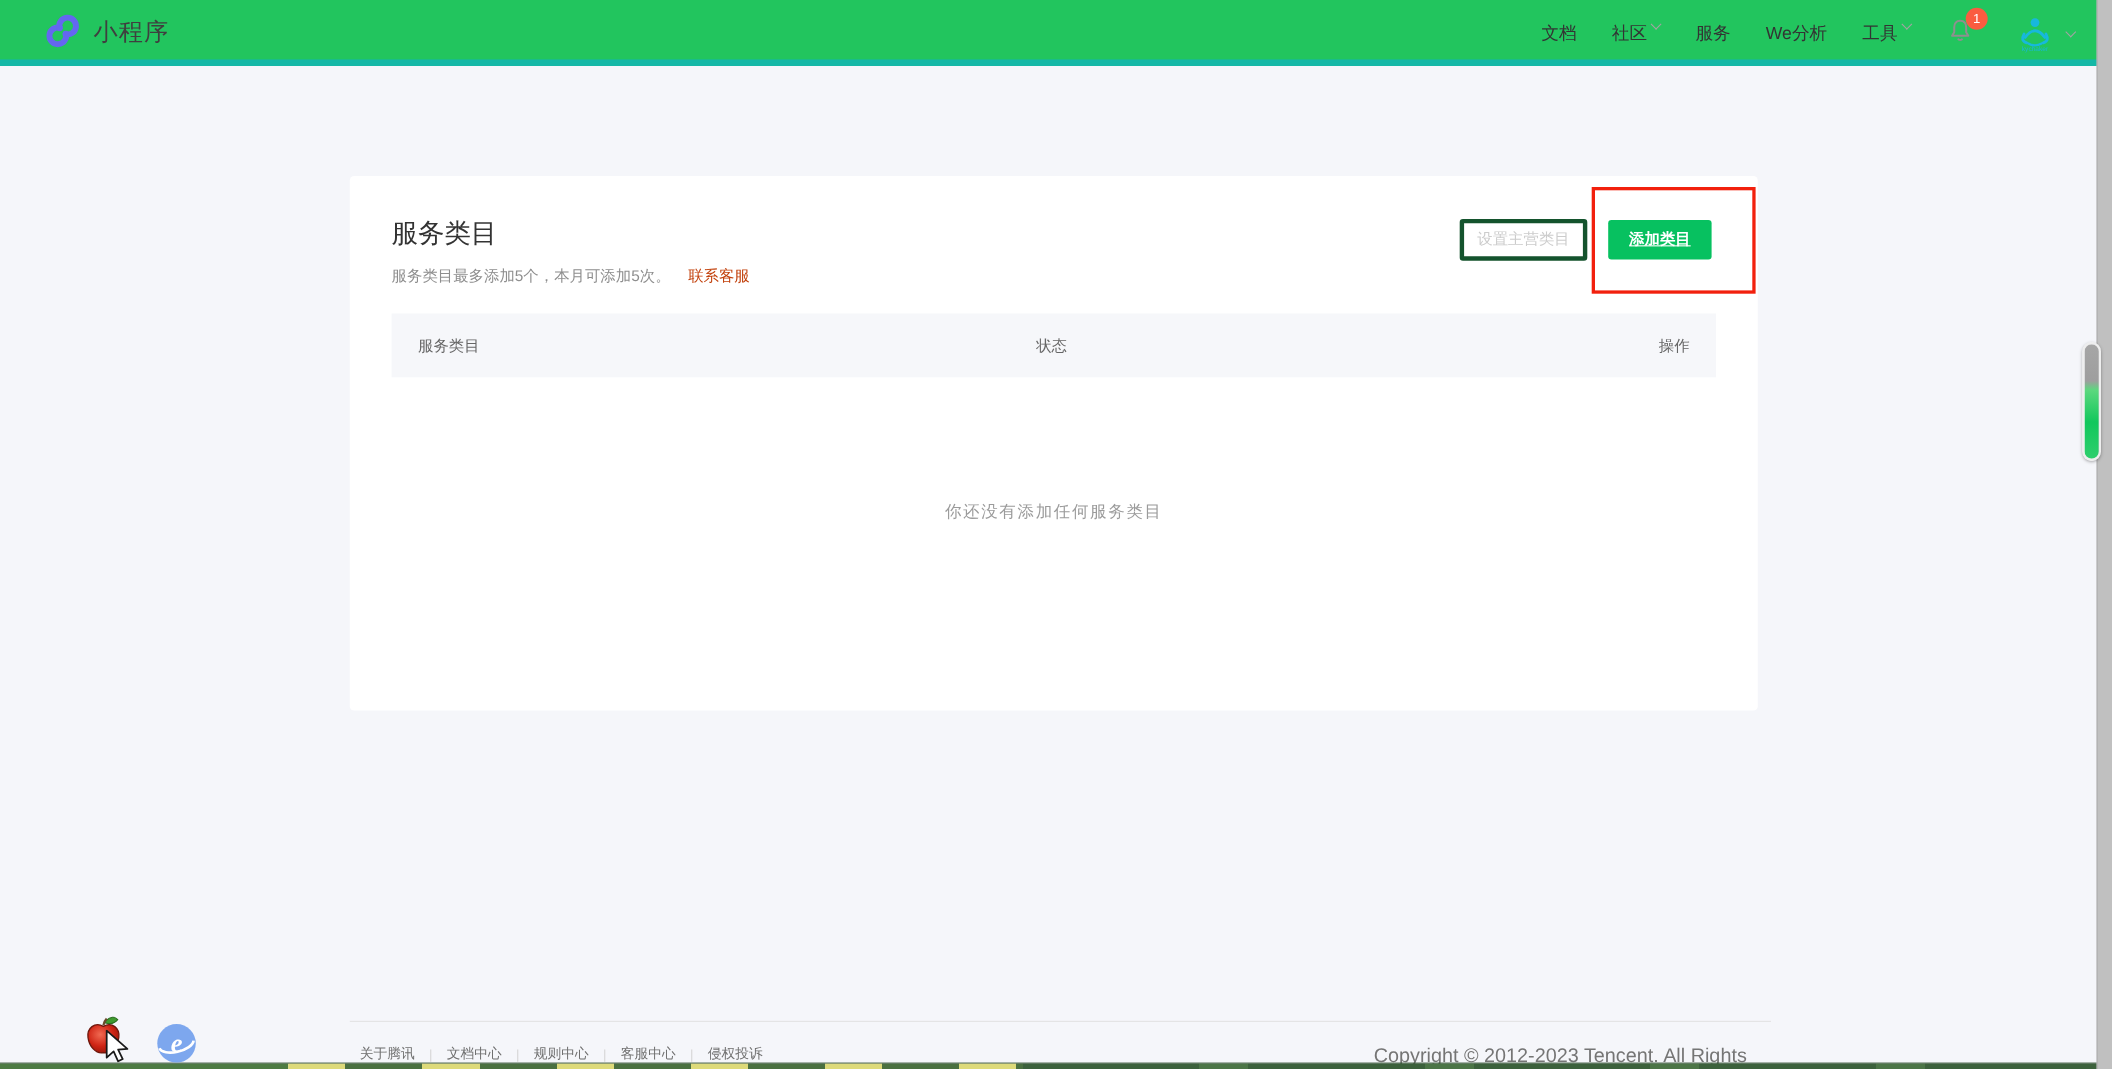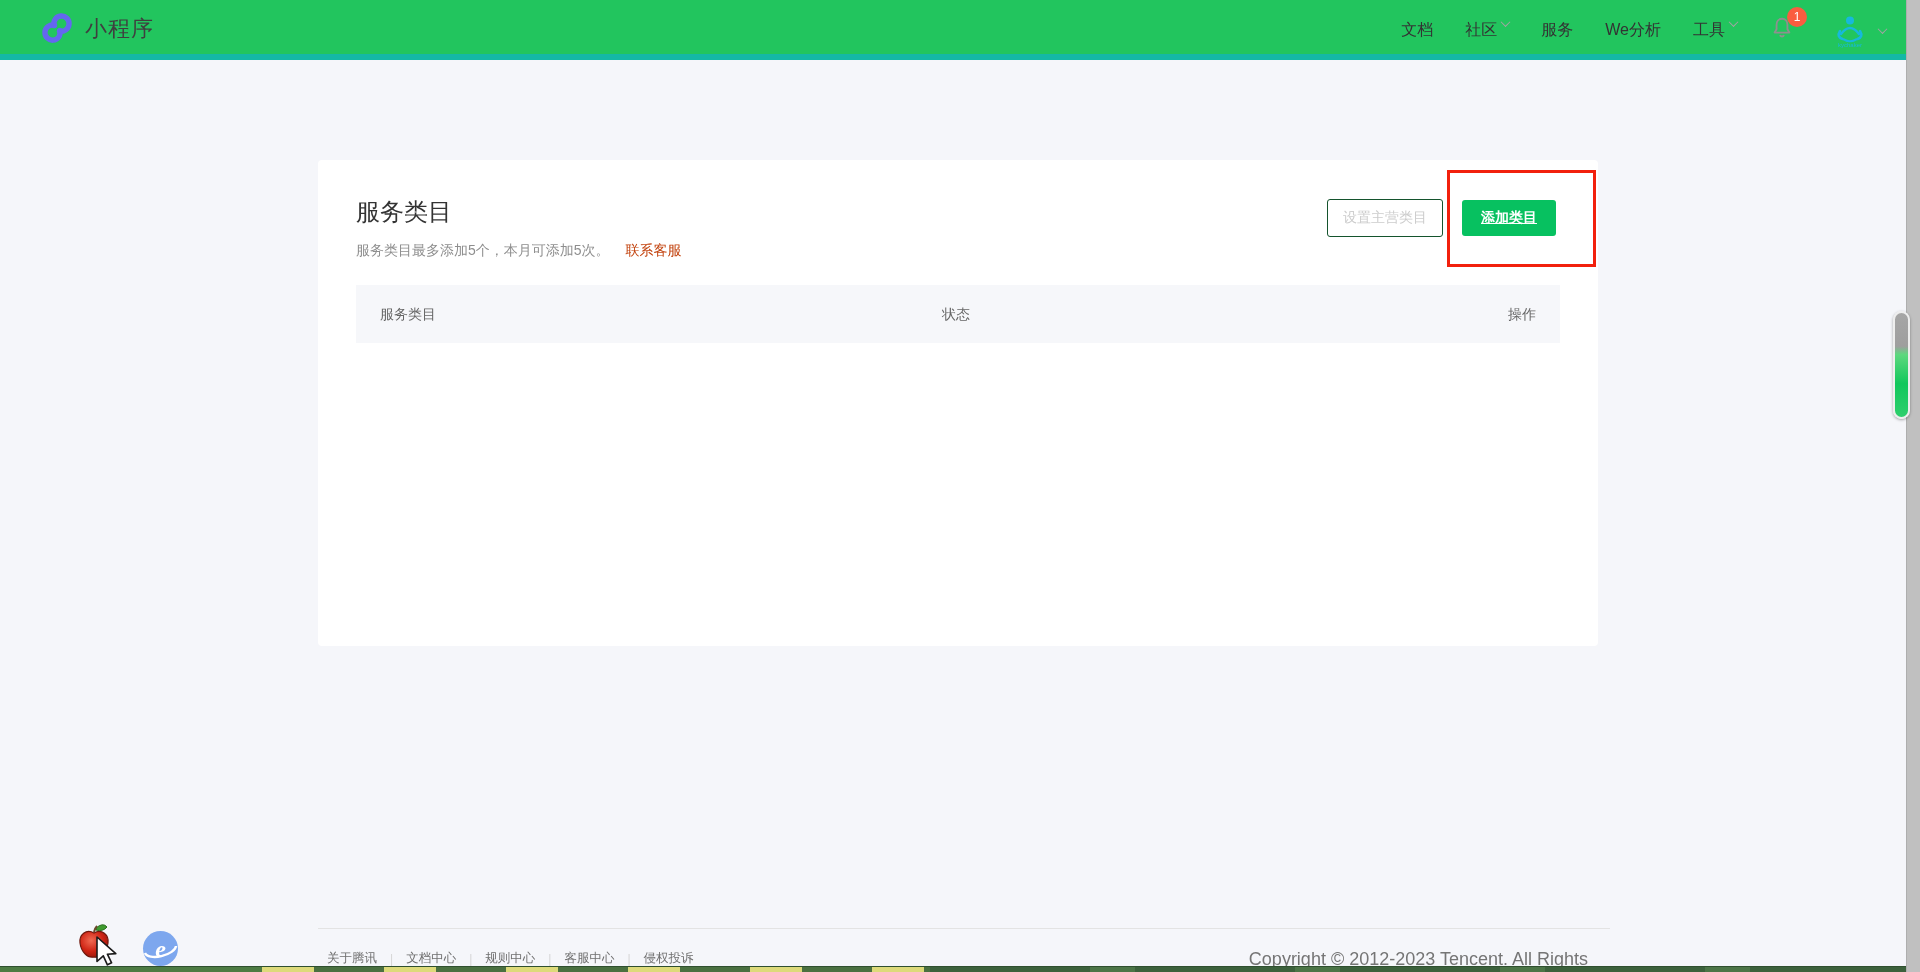--- a/index.html
+++ b/index.html
@@ -16,21 +16,21 @@
   .chev { width:7px; height:7px; border-right:1.6px solid #a3a3a3; border-bottom:1.6px solid #a3a3a3; transform:rotate(45deg) translate(-1px,-1px); display:inline-block; }
   .bell-wrap { position:relative; width:30px; height:34px; cursor:pointer; }
   .badge { position:absolute; right:-8px; top:-6px; min-width:20px; height:20px; border-radius:10px; background:#fa5c40; color:#ffffff; font-size:12px; line-height:20px; text-align:center; }
   .avatar-wrap { display:flex; align-items:center; gap:10px; cursor:pointer; }
 
   
   .card { position:absolute; left:318px; top:160px; width:1280px; height:486px; background:#ffffff; border-radius:4px; }
   .card-title { position:absolute; left:38px; top:36px; font-size:24px; color:#333333; }
   .card-sub { position:absolute; left:38px; top:82px; font-size:14px; color:#8e8e8e; }
   .card-sub a { color:#c2410c; text-decoration:none; margin-left:16px; cursor:pointer; }
-  .btn-secondary { position:absolute; left:1009px; top:39px; width:116px; height:38px; background:#ffffff; border:1px solid #14532d; border-radius:3px; color:#cccccc; font-size:14px; cursor:not-allowed; }
+  .btn-secondary { position:absolute; left:1009px; top:39px; width:116px; height:38px; background:#ffffff; border:4px solid #14532d; border-radius:3px; color:#cccccc; font-size:14px; cursor:not-allowed; }
   .btn-primary { position:absolute; left:1144px; top:40px; width:94px; height:36px; background:#07c160; border:none; border-radius:3px; color:#ffffff; font-size:14px; font-weight:bold; cursor:pointer;text-decoration:underline; }
   .red-box { position:absolute; left:1129px; top:10px; width:149px; height:97px; border:3px solid #f2200d; z-index:4; pointer-events:none; }
   .table-head { position:absolute; left:38px; top:125px; width:1204px; height:58px; background:#f6f7fa; }
   .th { position:absolute; top:0; height:58px; line-height:58px; font-size:14px; color:#666666; }
   .th.c1 { left:24px; }
   .th.c2 { left:586px;text-align:center; }
   .th.c3 { right:24px; }
   .empty { position:absolute; left:0; top:296px; width:100%; text-align:center; font-size:15px; color:#9b9b9b; letter-spacing:1.5px; }
 
   
@@ -134,20 +134,21 @@
     <button class="btn-secondary">设置主营类目</button>
     <button class="btn-primary">添加类目</button>
     <div class="red-box"></div>
 
     <div class="table-head">
       <span class="th c1">服务类目</span>
       <span class="th c2">状态</span>
       <span class="th c3">操作</span>
     </div>
 
+    <div class="empty">你还没有添加任何服务类目</div>
   </div>
 
   <div class="footer-line"></div>
   <div class="footer-links">
     <span class="lnk">关于腾讯</span>
     <span class="sep">|</span>
     <span class="lnk">文档中心</span>
     <span class="sep">|</span>
     <span class="lnk">规则中心</span>
     <span class="sep">|</span>

